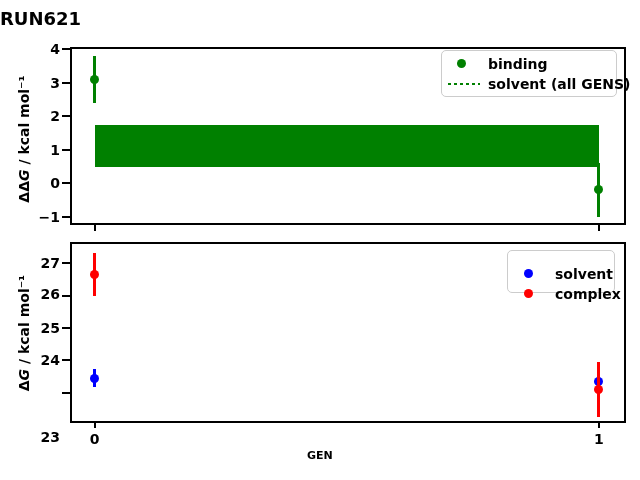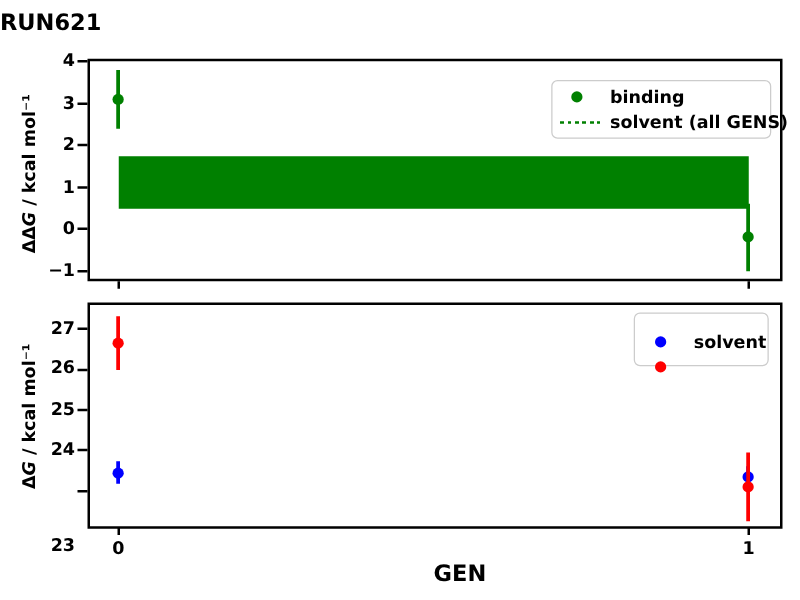--- a/index.html
+++ b/index.html
@@ -7,31 +7,31 @@
     position:relative;width:640px;height:480px;background:#ffffff;overflow:hidden;
     font-family:"DejaVu Sans", sans-serif;color:#000;font-weight:bold;
   }
   .title{position:absolute;left:0;right:0;top:8px;font-size:18px;font-weight:bold;}
   .axes{position:absolute;border:2px solid #000;box-sizing:border-box;background:transparent;}
   .axes-top{left:70px;top:47px;width:556px;height:178px;}
   .axes-bottom{left:70px;top:242px;width:556px;height:181px;}
   .ylabel{position:absolute;white-space:nowrap;font-size:14px;
     transform:translate(-50%,-50%) rotate(-90deg);}
   .ylabel .ital{font-style:italic;}
-  .xlabel{position:absolute;left:307px;top:449px;width:82px;text-align:right;font-size:18px;}
+  .xlabel{position:absolute;left:307px;top:449px;width:82px;text-align:left;font-size:11px;}
   #plot-layer{position:absolute;left:0;top:0;width:640px;height:480px;pointer-events:none;}
   .tick{position:absolute;background:#000;}
   .ticklabel{position:absolute;font-size:14px;line-height:18px;height:18px;}
   .yticklabel{text-align:right;}
   .xticklabel{text-align:center;}
   .band{position:absolute;}
   .ebar{position:absolute;}
   .marker{position:absolute;width:9px;height:9px;border-radius:50%;}
   .legend{position:absolute;background:#ffffff;border:1px solid #ccc;border-radius:5px;box-sizing:border-box;}
-  .legend-top{left:441px;top:64px;width:176px;height:47px;padding-top:3px;}
+  .legend-top{left:441px;top:50px;width:176px;height:47px;padding-top:3px;}
   .legend-bottom{left:507px;top:250px;width:108px;height:43px;padding-top:13px;}
   .lrow{position:relative;height:20px;}
   .ldot{position:absolute;width:9px;height:9px;border-radius:50%;top:5px;}
   .legend-top .ldot{left:15px;}
   .legend-bottom .ldot{left:16px;}
   .lline{position:absolute;left:6px;top:9px;width:32px;height:2px;}
   .ltext{position:absolute;top:0;font-size:14px;line-height:20px;white-space:nowrap;}
   .legend-top .ltext{left:46px;}
   .legend-bottom .ltext{left:47px;}
 </style>
@@ -106,16 +106,17 @@
     </div>
   </div>
 
   <div class="legend legend-bottom">
     <div class="lrow">
       <span class="ldot" style="background: rgb(0, 0, 255);"></span>
       <span class="ltext">solvent</span>
     </div>
     <div class="lrow">
       <span class="ldot" style="background: rgb(255, 0, 0);"></span>
+      <span class="ltext">complex</span>
     </div>
   </div>
 
 </div>
 
 </body></html>

